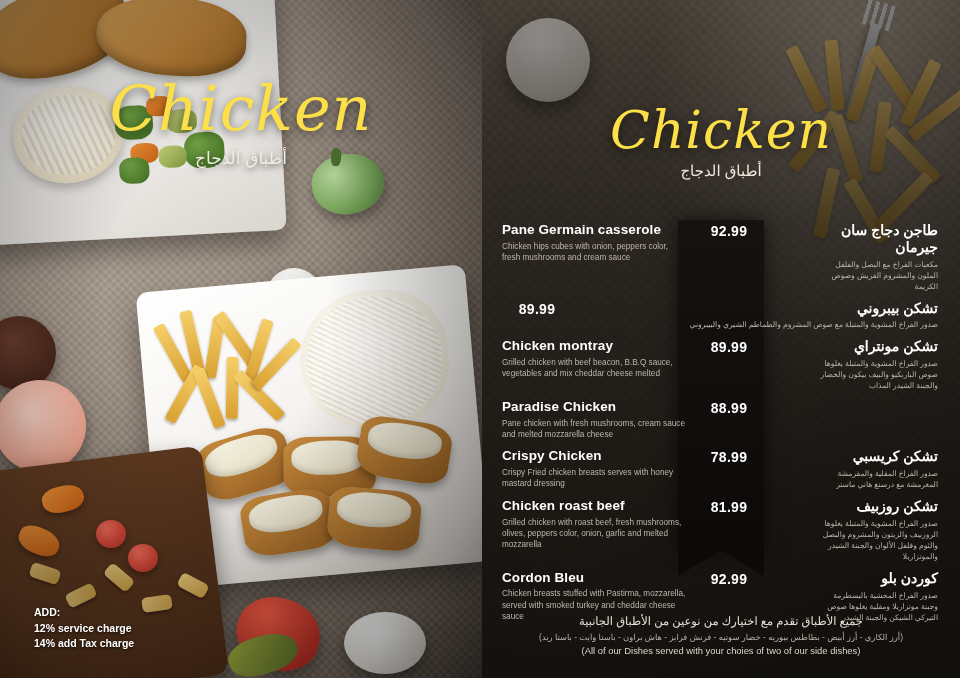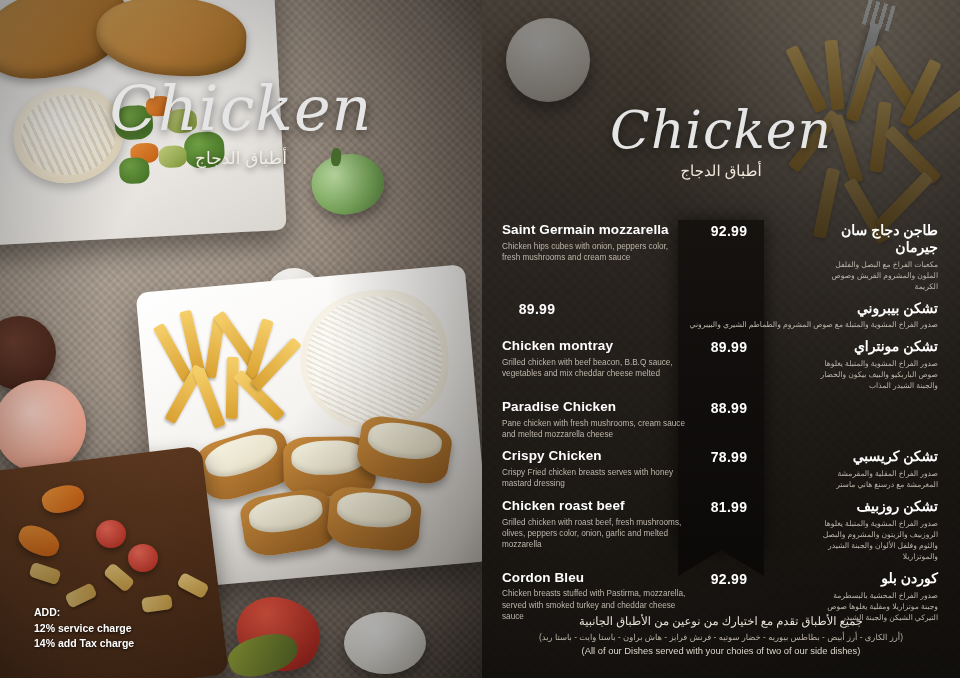--- a/index.html
+++ b/index.html
@@ -193,21 +193,21 @@
   
   .left-head {
     position: absolute; left: 0; right: 0; top: 78px;
     text-align: center;
     z-index: 6;
     pointer-events: none;
   }
   .script {
     font-family: "DejaVu Serif", serif;
     font-style: italic;
-    color: #e5e5e5;
+    color: #fde047;
     text-shadow: 0 3px 10px rgba(0,0,0,.55);
     letter-spacing: 1px;
   }
   .left-head .script { font-size: 62px; line-height: 1; }
   .left-head .ar {
     margin-top: 8px;
     font-size: 17px;
     color: #f1ece4;
     direction: rtl;
     text-shadow: 0 2px 6px rgba(0,0,0,.6);
@@ -436,21 +436,21 @@
 
     <div class="right-head">
       <div class="script">Chicken</div>
       <div class="ar">أطباق الدجاج</div>
     </div>
 
     <div class="menu">
 
       <div class="row">
         <div class="col-en">
-          <div class="dish-en">Saint Germain mozzarella</div>
+          <div class="dish-en">Pane Germain casserole</div>
           <div class="desc-en">Chicken hips cubes with onion, peppers color, fresh mushrooms and cream sauce</div>
         </div>
         <div class="col-price">92.99</div>
         <div class="col-ar">
           <div class="dish-ar">طاجن دجاج سان جيرمان</div>
           <div class="desc-ar">مكعبات الفراخ مع البصل والفلفل الملون والمشروم الفريش وصوص الكريمة</div>
         </div>
       </div>
 
       <div class="row">

